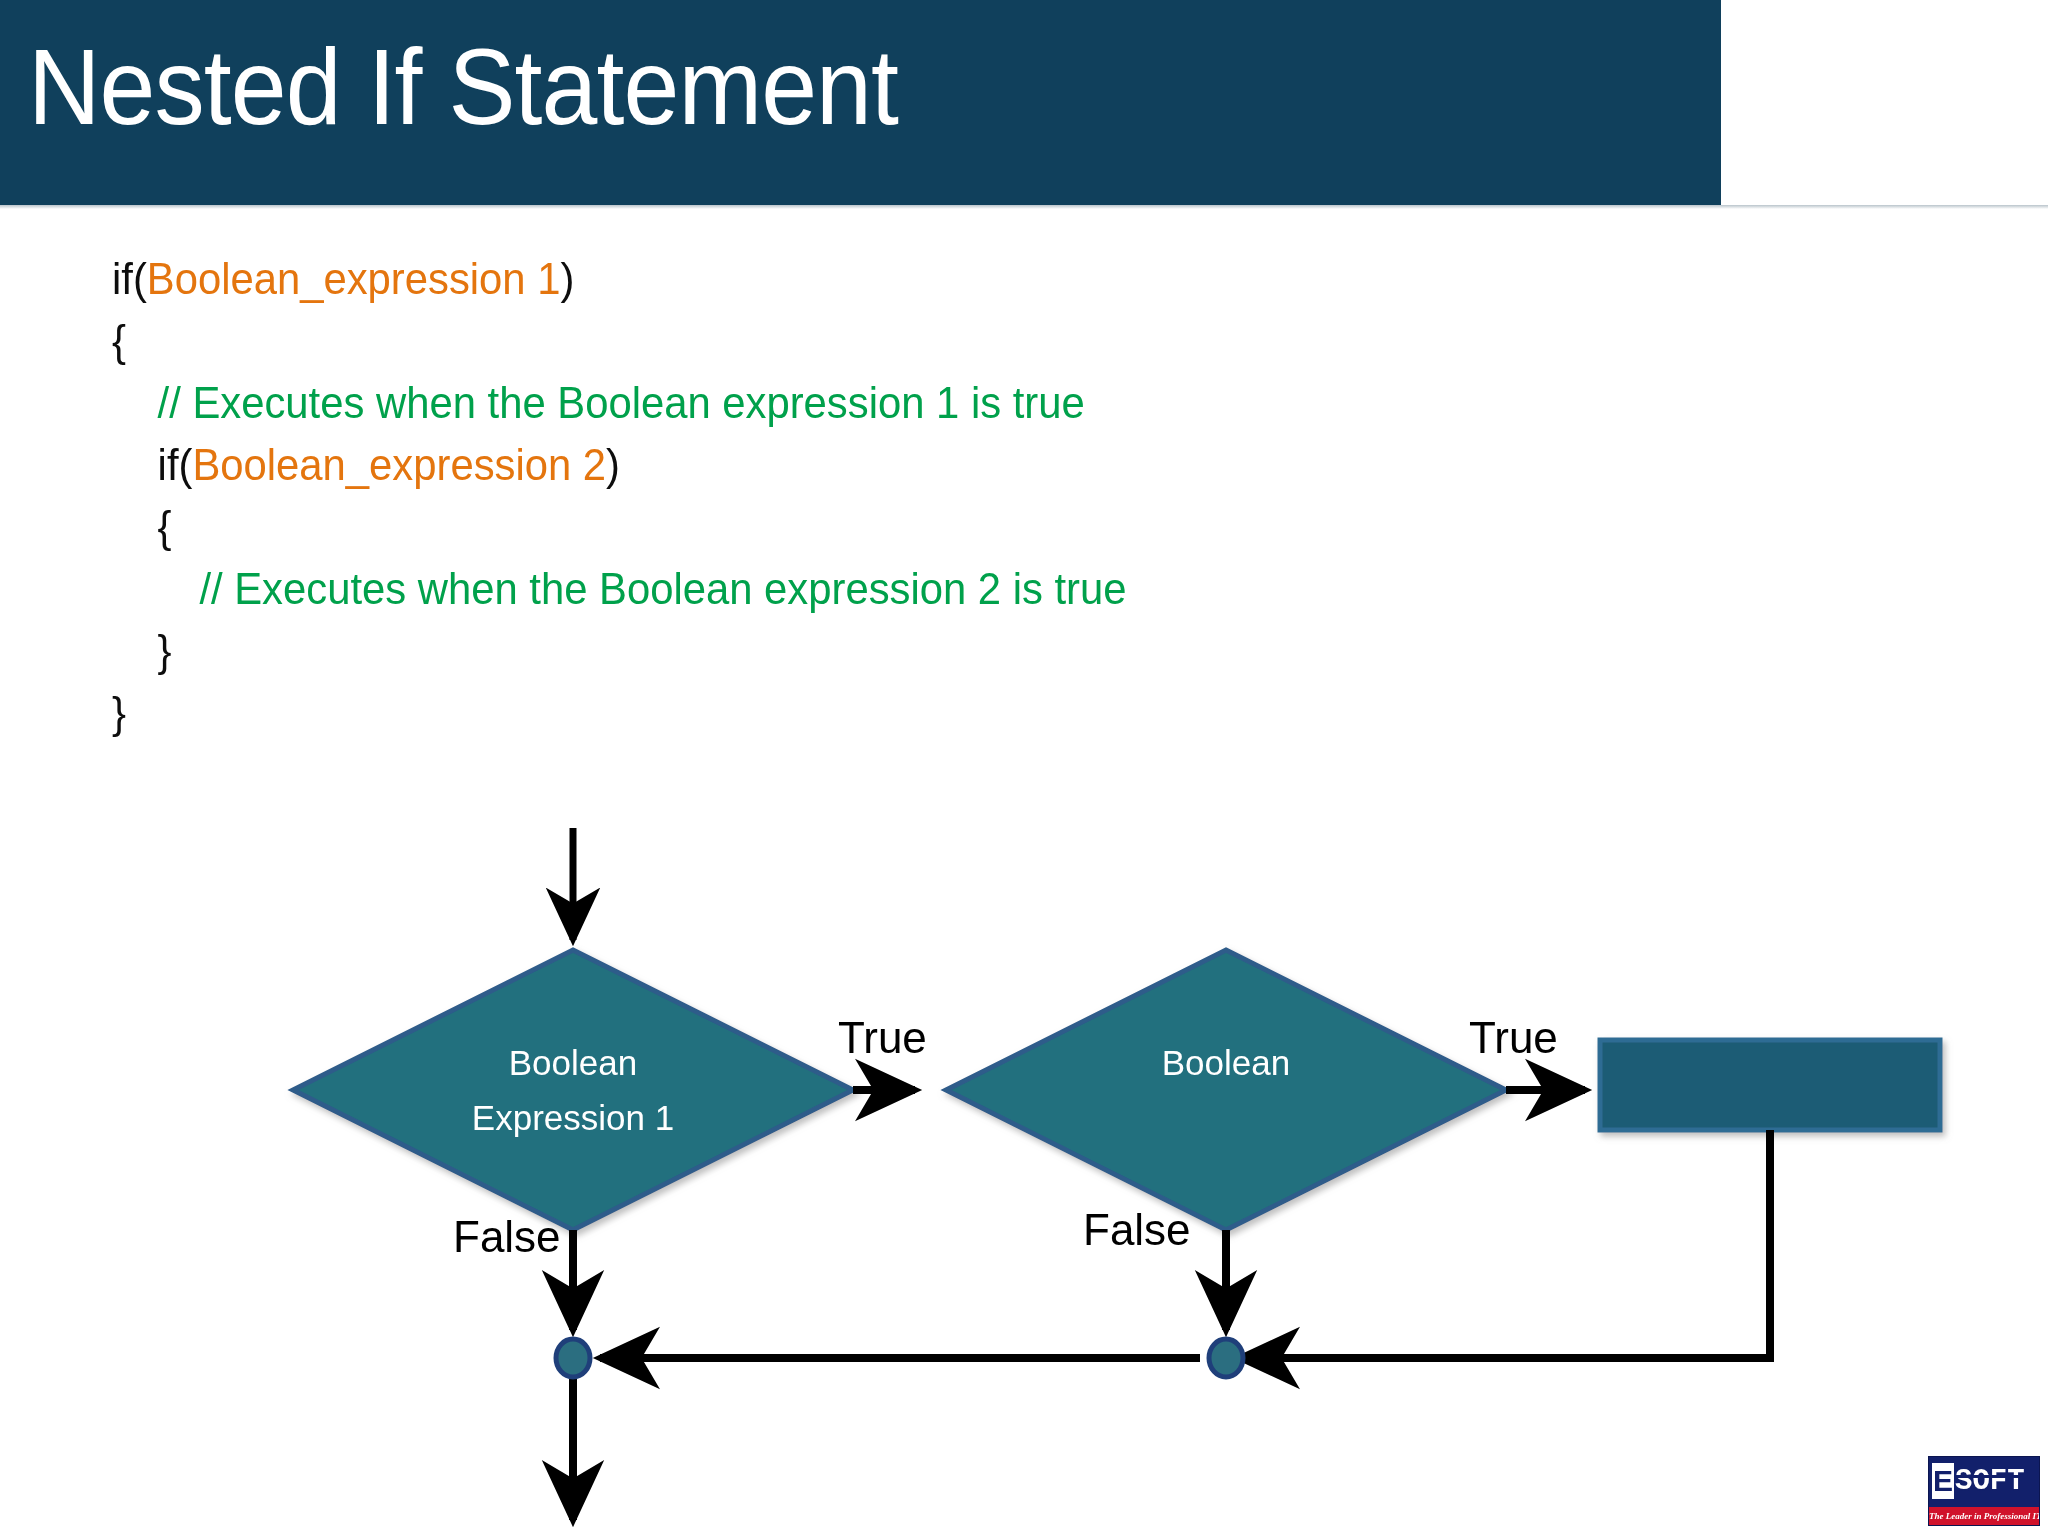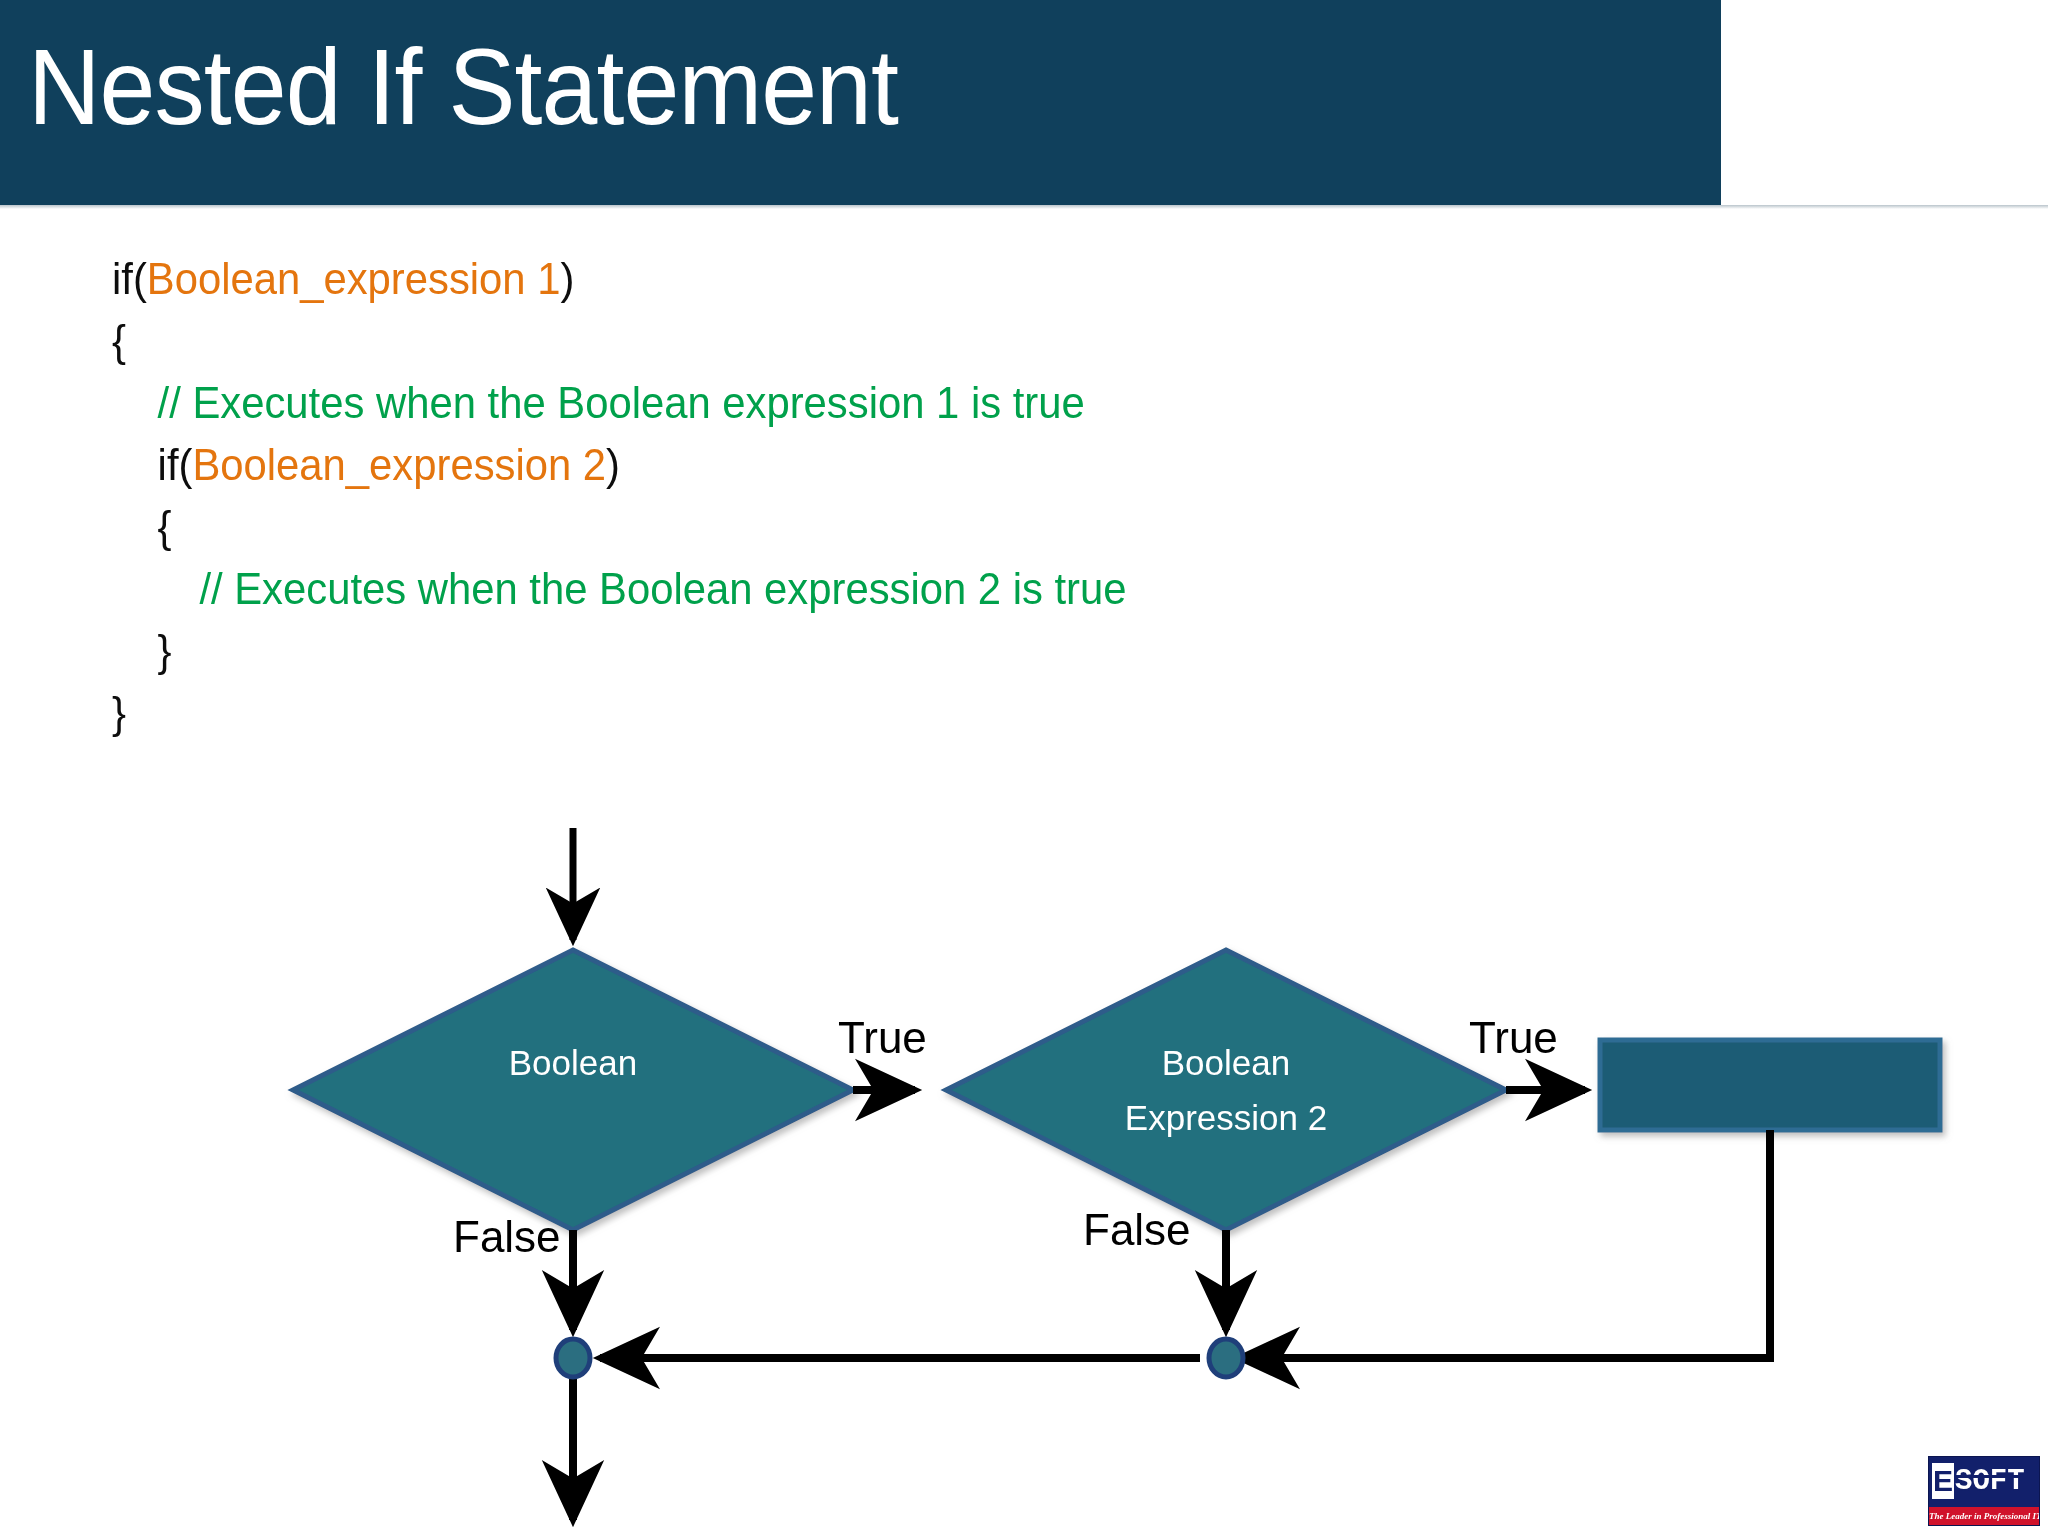--- a/index.html
+++ b/index.html
@@ -143,25 +143,25 @@
     <line x1="573" y1="1230" x2="573" y2="1330" stroke="#000" stroke-width="8" marker-end="url(#arrowhead)"></line>
 
     <line x1="573" y1="1358" x2="573" y2="1520" stroke="#000" stroke-width="8" marker-end="url(#arrowhead)"></line>
 
     <ellipse cx="573" cy="1358" rx="17" ry="19" fill="#2B6E80" stroke="#1F3F7A" stroke-width="5"></ellipse>
     <ellipse cx="1226" cy="1358" rx="17" ry="19" fill="#2B6E80" stroke="#1F3F7A" stroke-width="5"></ellipse>
   </svg>
 
   <div class="shape-label" style="left:373px;top:1035px;width:400px;">
     <div>Boolean</div>
+    <div>Expression 1</div>
   </div>
 
   <div class="shape-label" style="left:1026px;top:1035px;width:400px;">
     <div>Boolean</div>
-    <div>Expression 2</div>
   </div>
 
 
   <div class="edge-label" style="left:838px;top:1016px;">True</div>
   <div class="edge-label" style="left:1469px;top:1016px;">True</div>
   <div class="edge-label" style="left:453px;top:1215px;">False</div>
   <div class="edge-label" style="left:1083px;top:1208px;">False</div>
 </div>
 
 <div id="esoft-logo">

